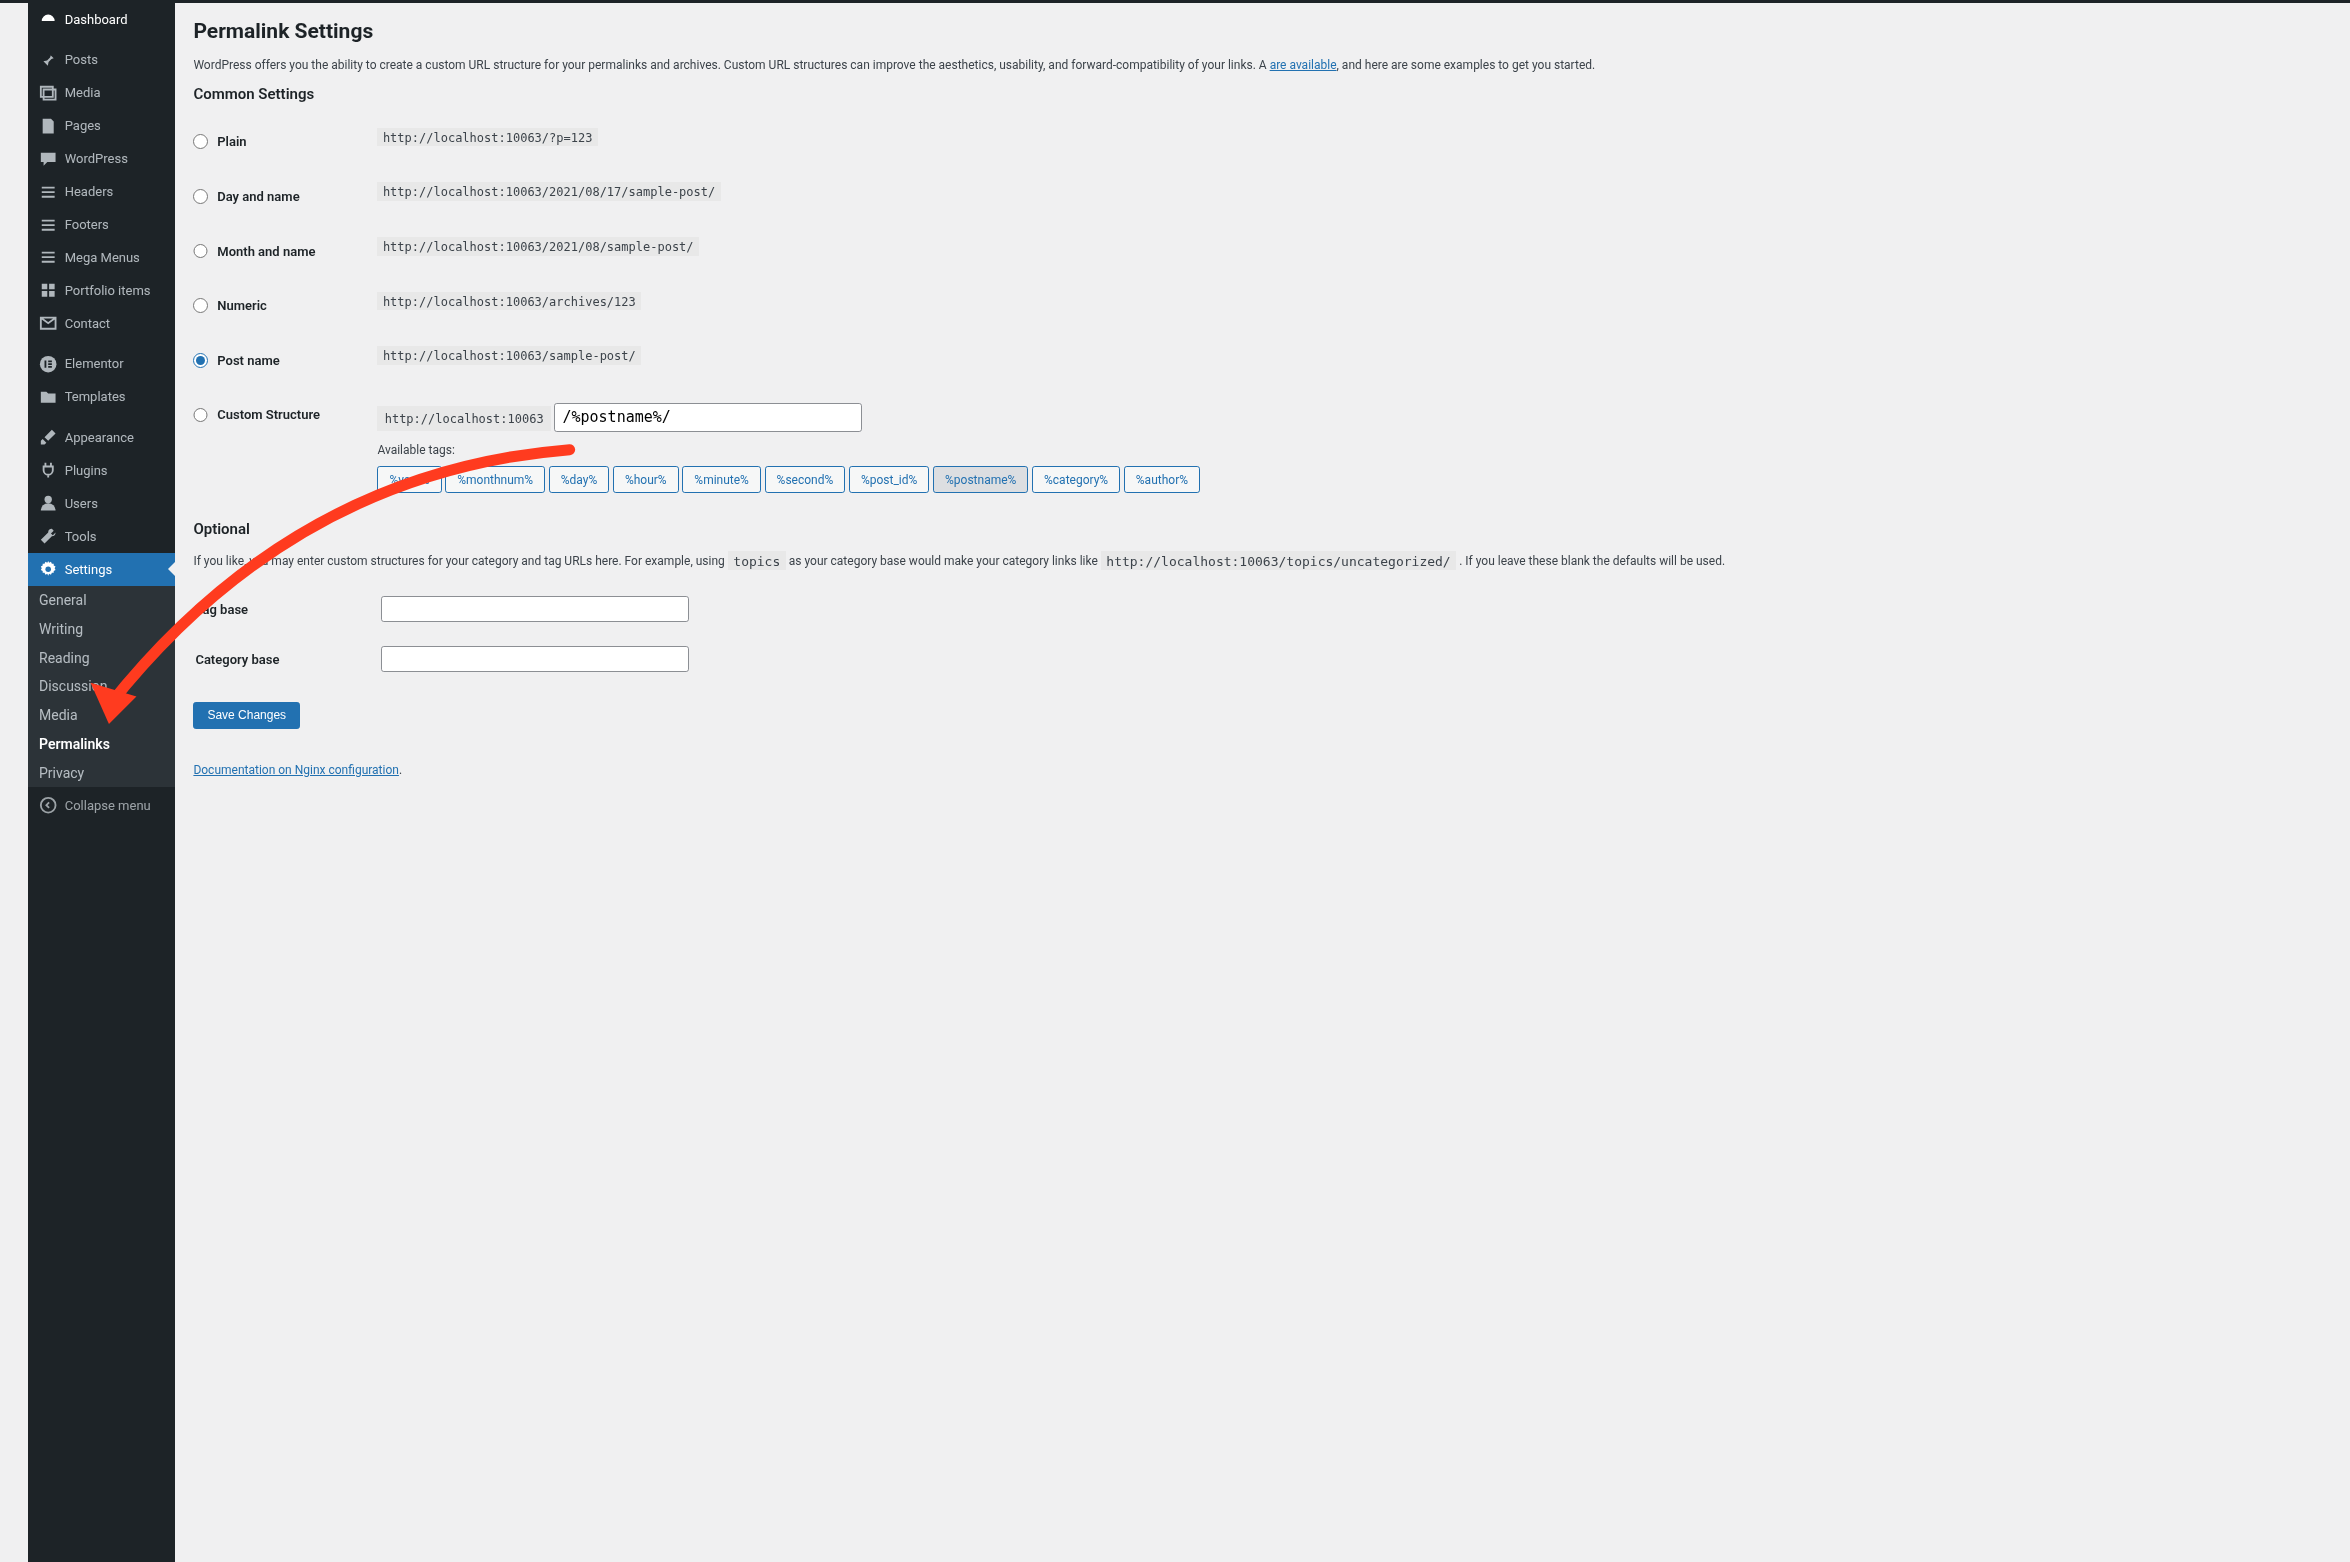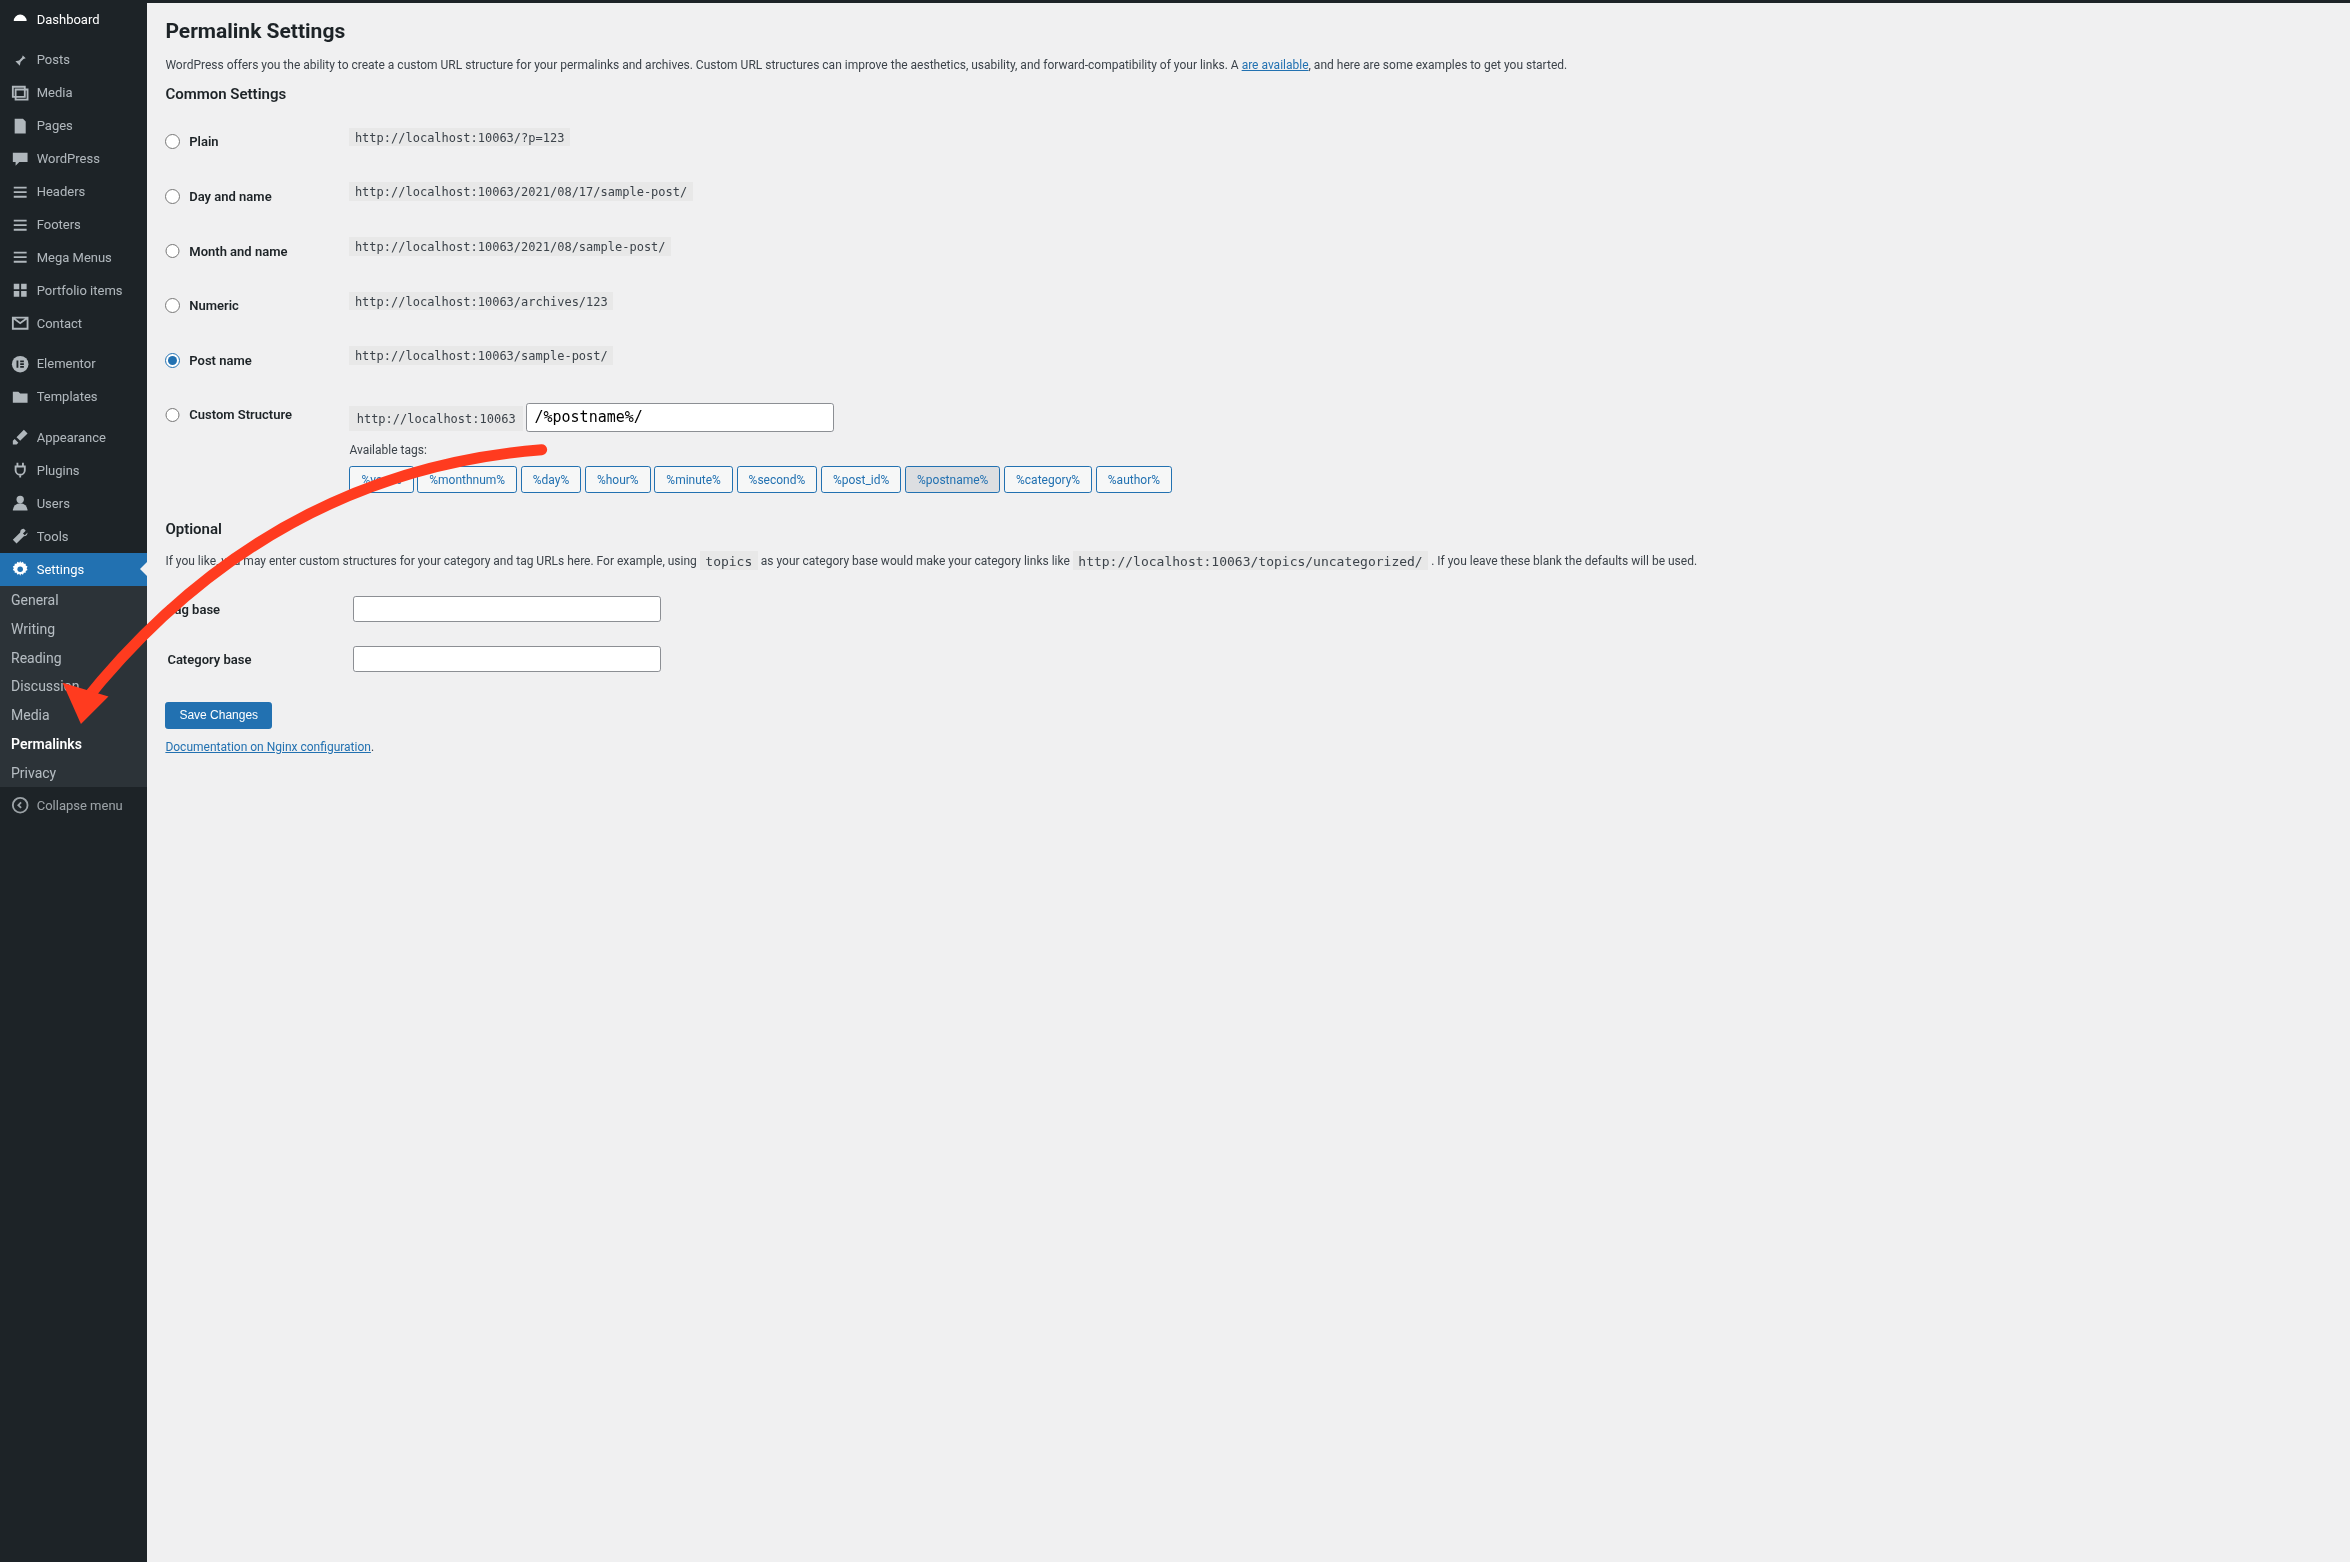--- a/index.html
+++ b/index.html
@@ -9,20 +9,21 @@
   color: #3c434a;
   background: #f0f0f1;
 }
 #wrap { display: flex; min-height: 100vh; border-top: 3.7px solid #1d2327;}
 #sidebar {
   width: 147px;
   background: #1d2327;
   color: #f0f0f1;
   flex-shrink: 0;
   font-size: 13px;
+  margin-left: 28px;
 }
 .menu-item {
   display: flex;
   align-items: center;
   padding: 7.3px 9.2px 7.3px 11px;
   color: rgba(240,246,252,.7);
   cursor: pointer;
 }
 .menu-item.top { color: #fff; }
 .menu-item.current { background: #2271b1; color: #fff; position: relative; }
@@ -104,21 +105,21 @@
 }
 .desc { font-size: 12px; line-height: 1.6; margin: 5.5px 0 11px; }
 .desc code { font-size: 13px; }
 
 .save-btn {
   background: #2271b1; color: #fff; border: 0.9px solid #2271b1;
   padding: 5.5px 13px; border-radius: 2.8px; font-size: 12px; cursor: pointer;
   margin-top: 16.5px;
 }
 
-.doclink { margin-top: 11px; font-size: 12px; }
+.doclink { margin-top: 34px; font-size: 12px; }
 
 .arrow-overlay { position: absolute; left: -156px; top: 441px; width: 569px; height: 294px; pointer-events: none; }
 </style>
 </head>
 <body>
 
 <div id="wrap">
   <div id="sidebar">
       <div class="menu-item top">
         <span class="ic">

